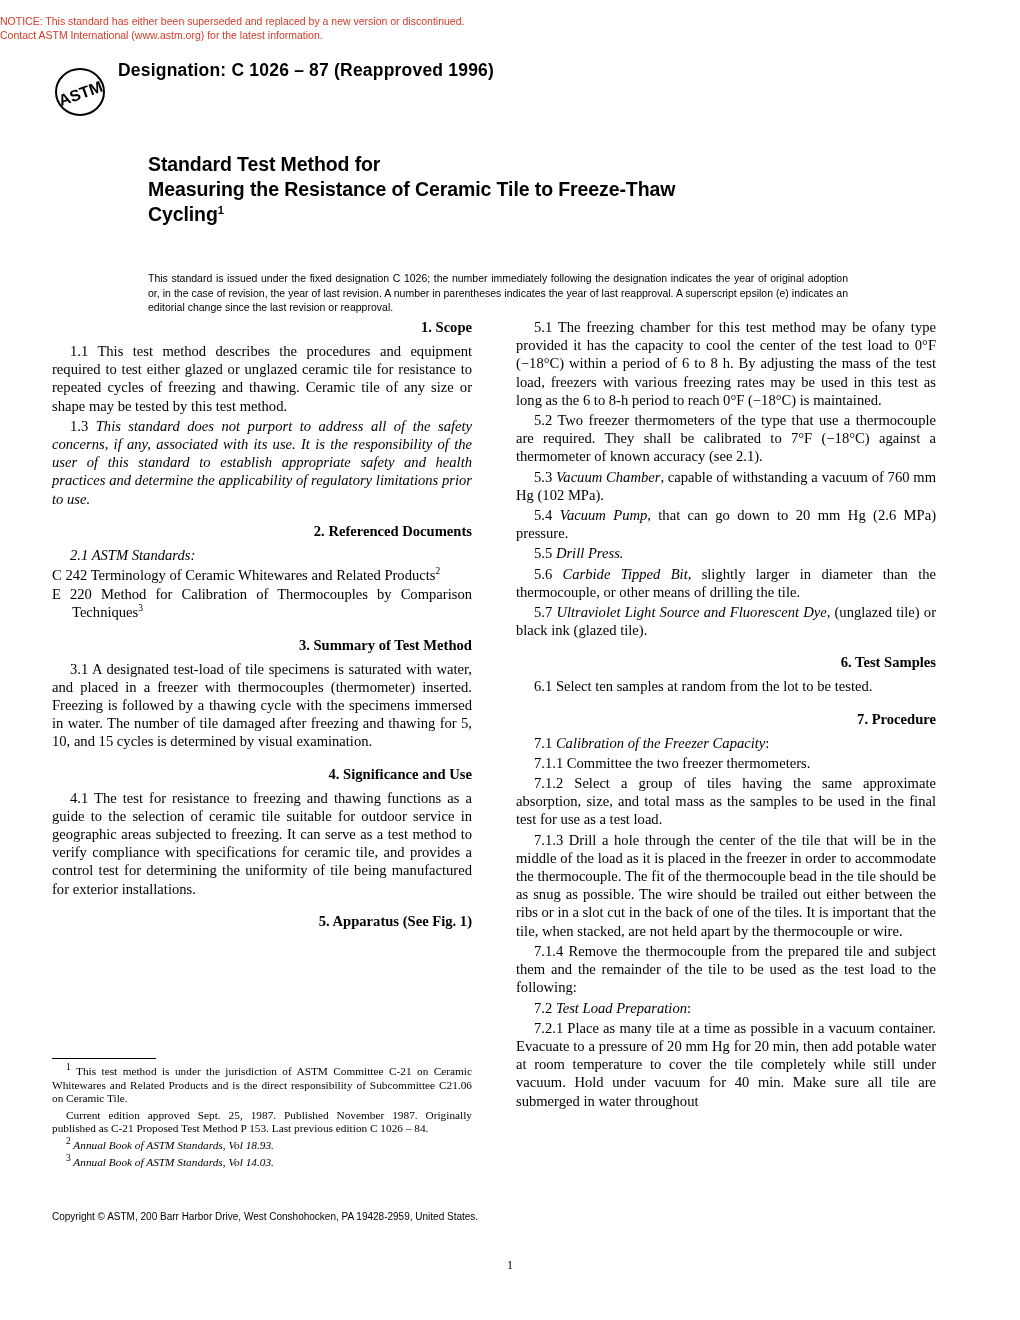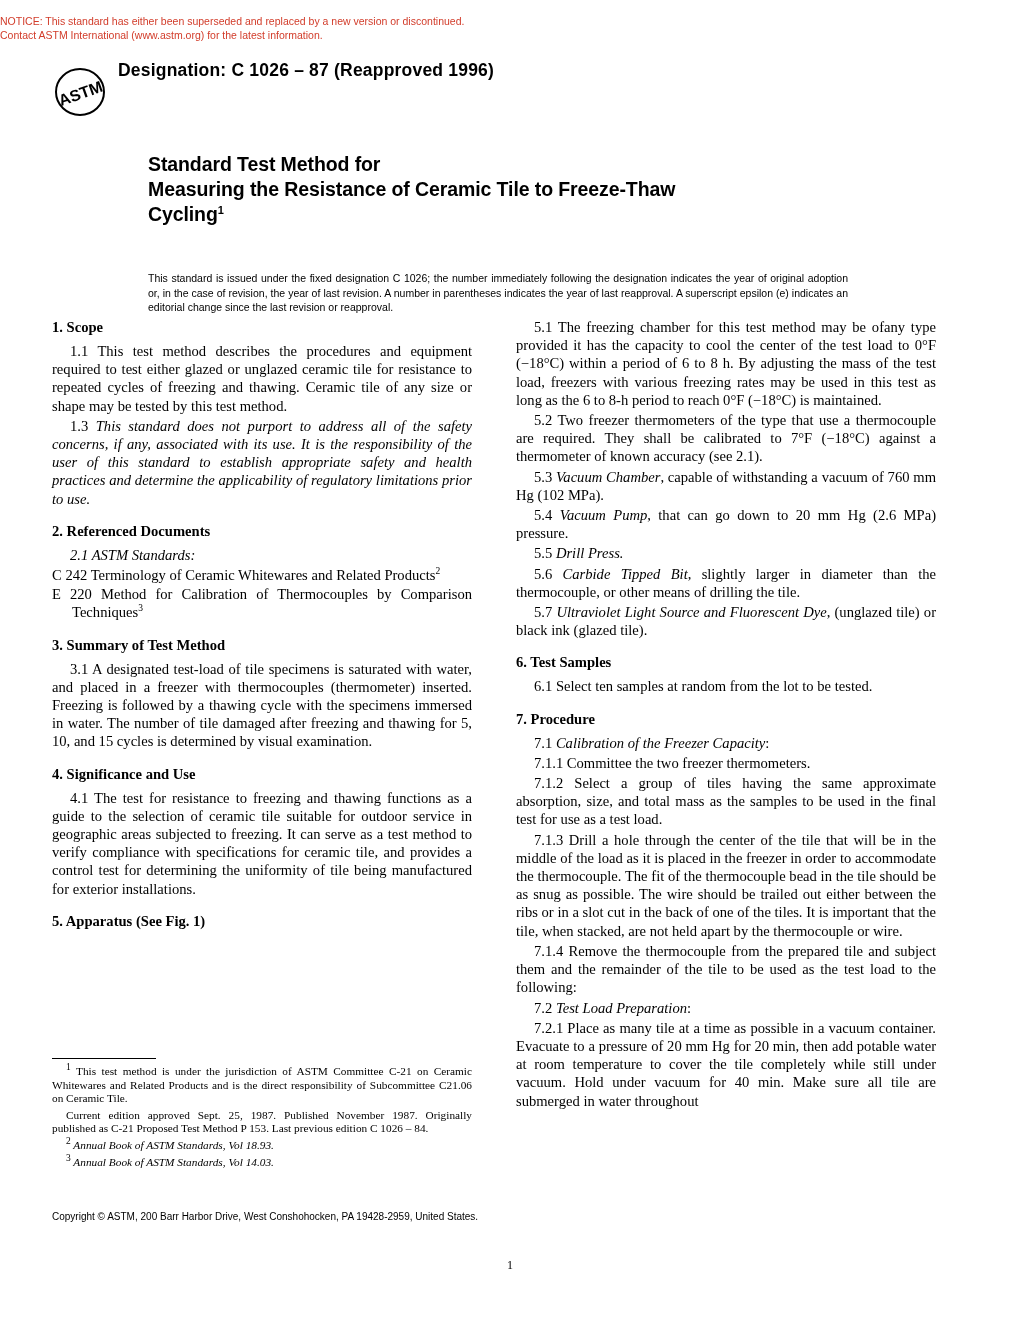--- a/index.html
+++ b/index.html
@@ -91,21 +91,21 @@
     text-align: justify;
   }
   .col-left { left: 52px; top: 318px; }
   .col-right { left: 516px; top: 318px; }
 
   h2.sec {
     font-size: 14.6px;
     font-weight: bold;
     margin: 14px 0 6px 0;
     line-height: 18px;
-    text-align: left;
+    text-align: right;
   }
   h2.sec:first-child { margin-top: 0; }
   p.para {
     margin: 0 0 2px 0;
     text-indent: 18px;
   }
   p.refitem {
     margin: 0 0 1px 0;
     padding-left: 20px;
     text-indent: -20px;

